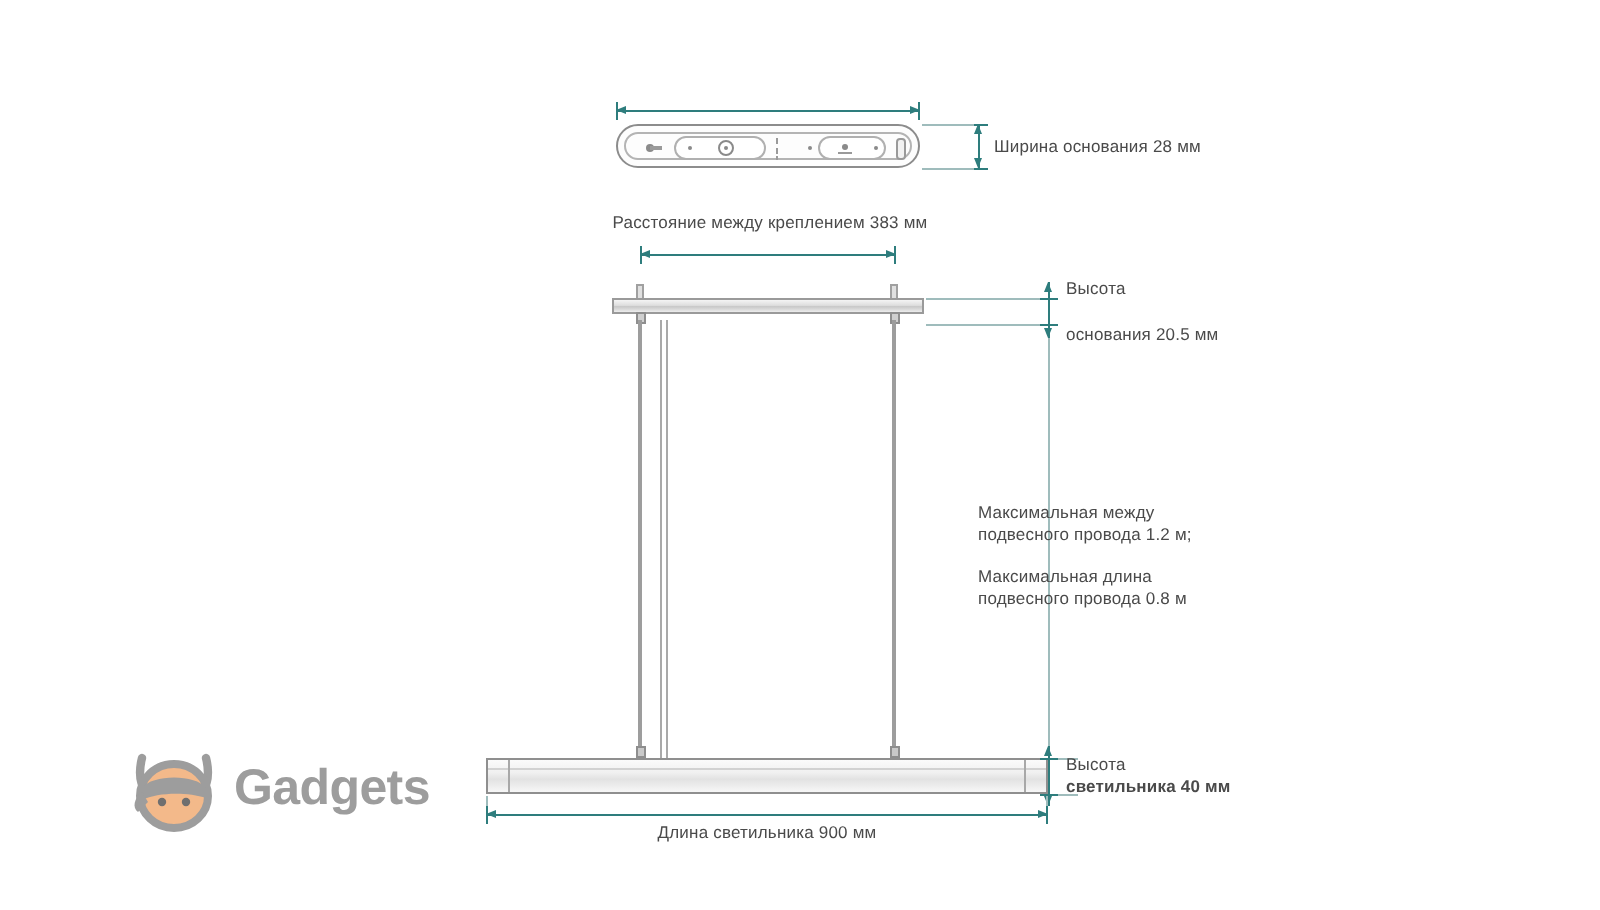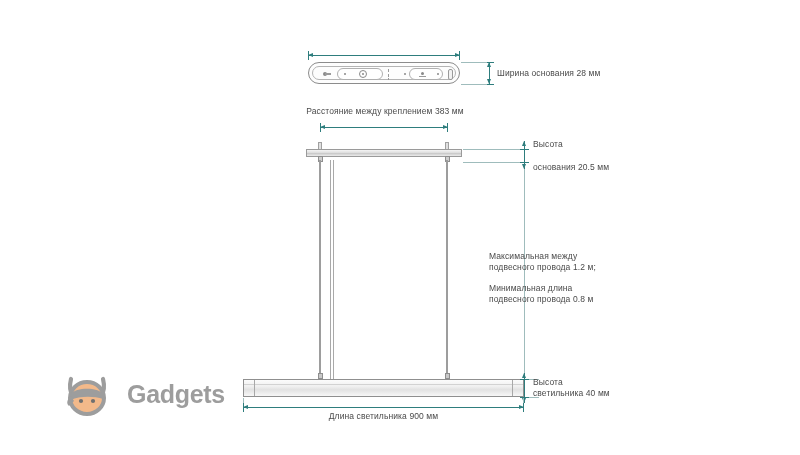--- a/index.html
+++ b/index.html
@@ -191,21 +191,21 @@
     height: 1px;
     background: #d2d2d2;
   }
 
   
   #logo {
     position: absolute;
     left: 62px; top: 370px;
     display: flex;
     align-items: center;
-    gap: 15px;
+    gap: 5px;
   }
   #logo-text {
     font-size: 25px;
     font-weight: bold;
     color: #9d9d9d;
     line-height: 0.92;
     letter-spacing: -0.3px;
   }
 </style>
 </head>
@@ -288,39 +288,39 @@
   <div class="tick-h" style="left:520px; top:162px;"></div>
 
   <div class="dim-label" style="left:533px; top:139px;">Высота</div>
   <div class="dim-label" style="left:533px; top:150px;margin-top:12px;">основания 20.5 мм</div>
 
   <div class="dimline-v" style="left:524px; top:169px; height:204px; background:#9fbcbc;"></div>
 
   <div class="dim-label" style="left:489px; top:251px;">Максимальная между</div>
   <div class="dim-label" style="left:489px; top:262px;">подвесного провода 1.2 м;</div>
 
-  <div class="dim-label" style="left:489px; top:283px;">Минимальная длина</div>
+  <div class="dim-label" style="left:489px; top:283px;">Максимальная длина</div>
   <div class="dim-label" style="left:489px; top:294px;">подвесного провода 0.8 м</div>
 
   <div id="lamp-body">
     <div id="lamp-seam"></div>
     <div class="lamp-cap" style="left:0;"></div>
     <div class="lamp-cap right" style="right:0;"></div>
   </div>
 
   <div class="ext-line-h" style="left:525px; top:379px; width:14px;"></div>
   <div class="ext-line-h" style="left:525px; top:397px; width:14px;"></div>
   <div class="dimline-v" style="left:524px; top:373px; height:30px;"></div>
   <div class="arrow-u" style="left:522px; top:373px;"></div>
   <div class="arrow-d" style="left:522px; top:398px;"></div>
   <div class="tick-h" style="left:520px; top:379px;"></div>
   <div class="tick-h" style="left:520px; top:397px;"></div>
 
   <div class="dim-label" style="left:533px; top:377px;">Высота</div>
-  <div class="dim-label" style="left:533px; top:388px;">светильника 40 мм</div>
+  <div class="dim-label" style="left:533px; top:388px;font-weight:bold;">светильника 40 мм</div>
 
   <div class="ext-line" style="left:243px; top:398px; height:10px;"></div>
   <div class="ext-line" style="left:523px; top:398px; height:10px;"></div>
   <div class="dimline-h" style="left:243px; top:407px; width:281px;"></div>
   <div class="arrow-l" style="left:243px; top:405px;"></div>
   <div class="arrow-r" style="left:519px; top:405px;"></div>
   <div class="tick-v" style="left:243px; top:403px;"></div>
   <div class="tick-v" style="left:523px; top:403px;"></div>
 
   <div class="dim-label ctr" style="left:243px; top:411px; width:281px;">Длина светильника 900 мм</div>

